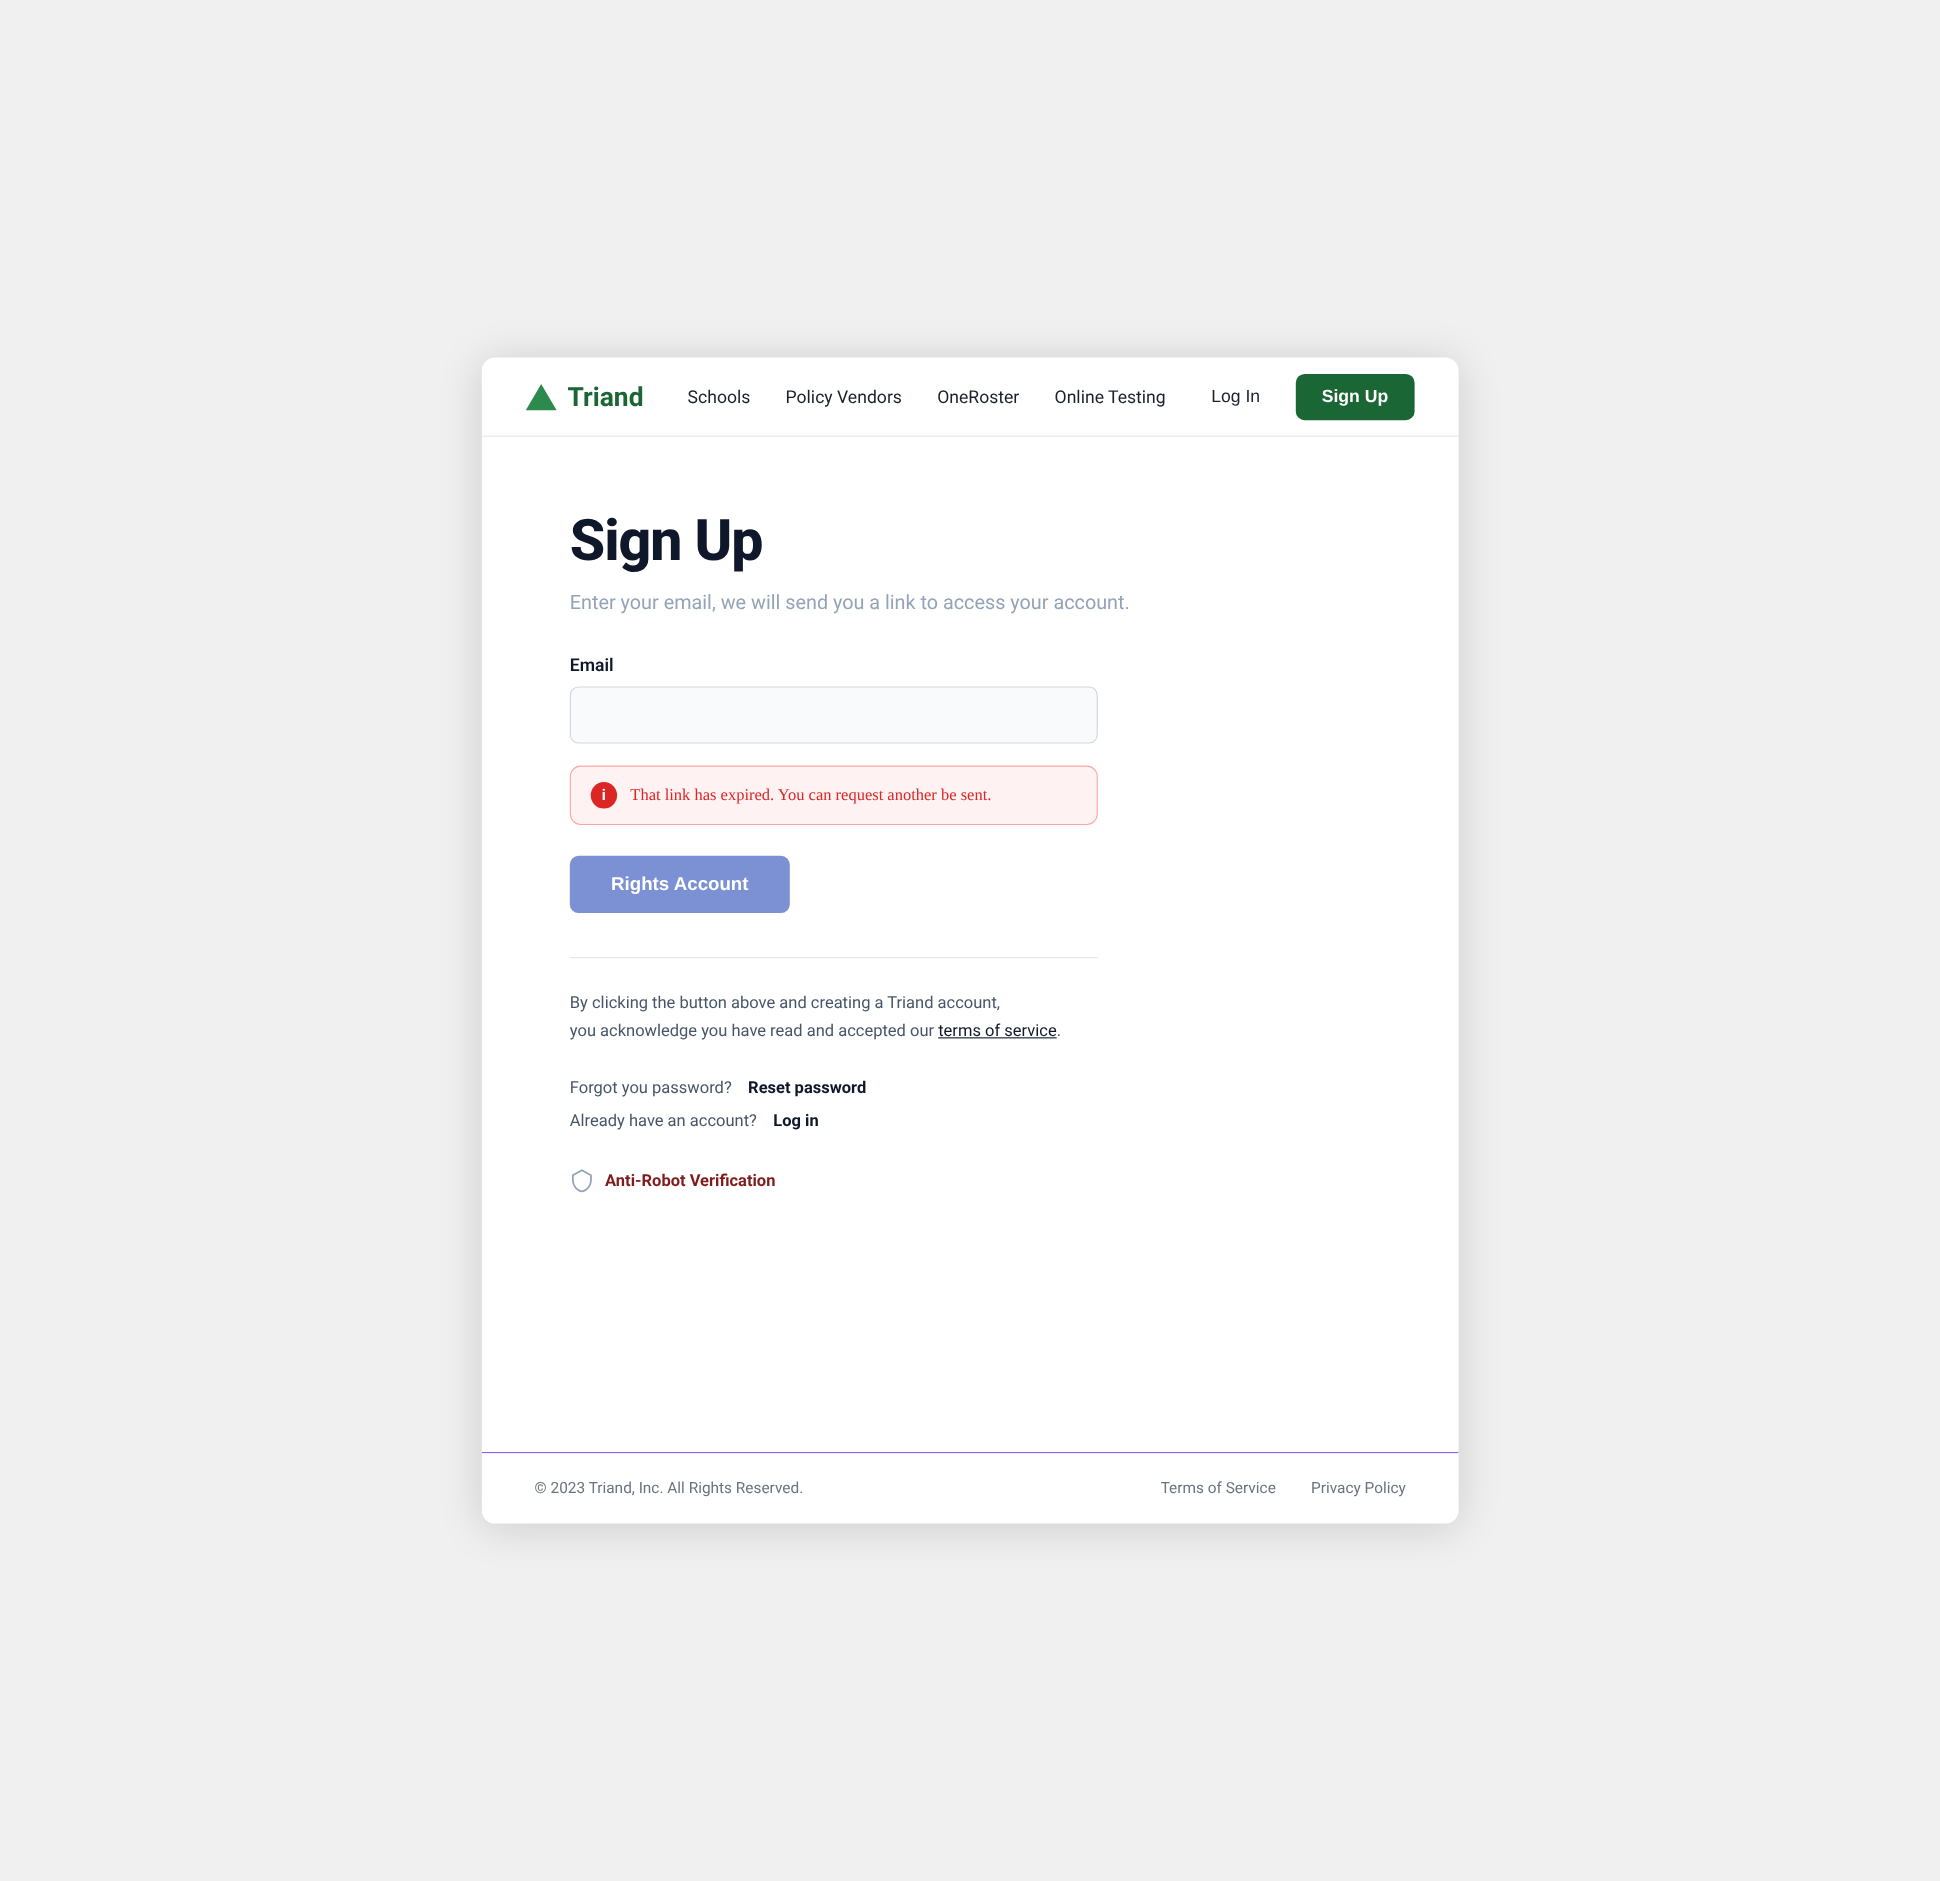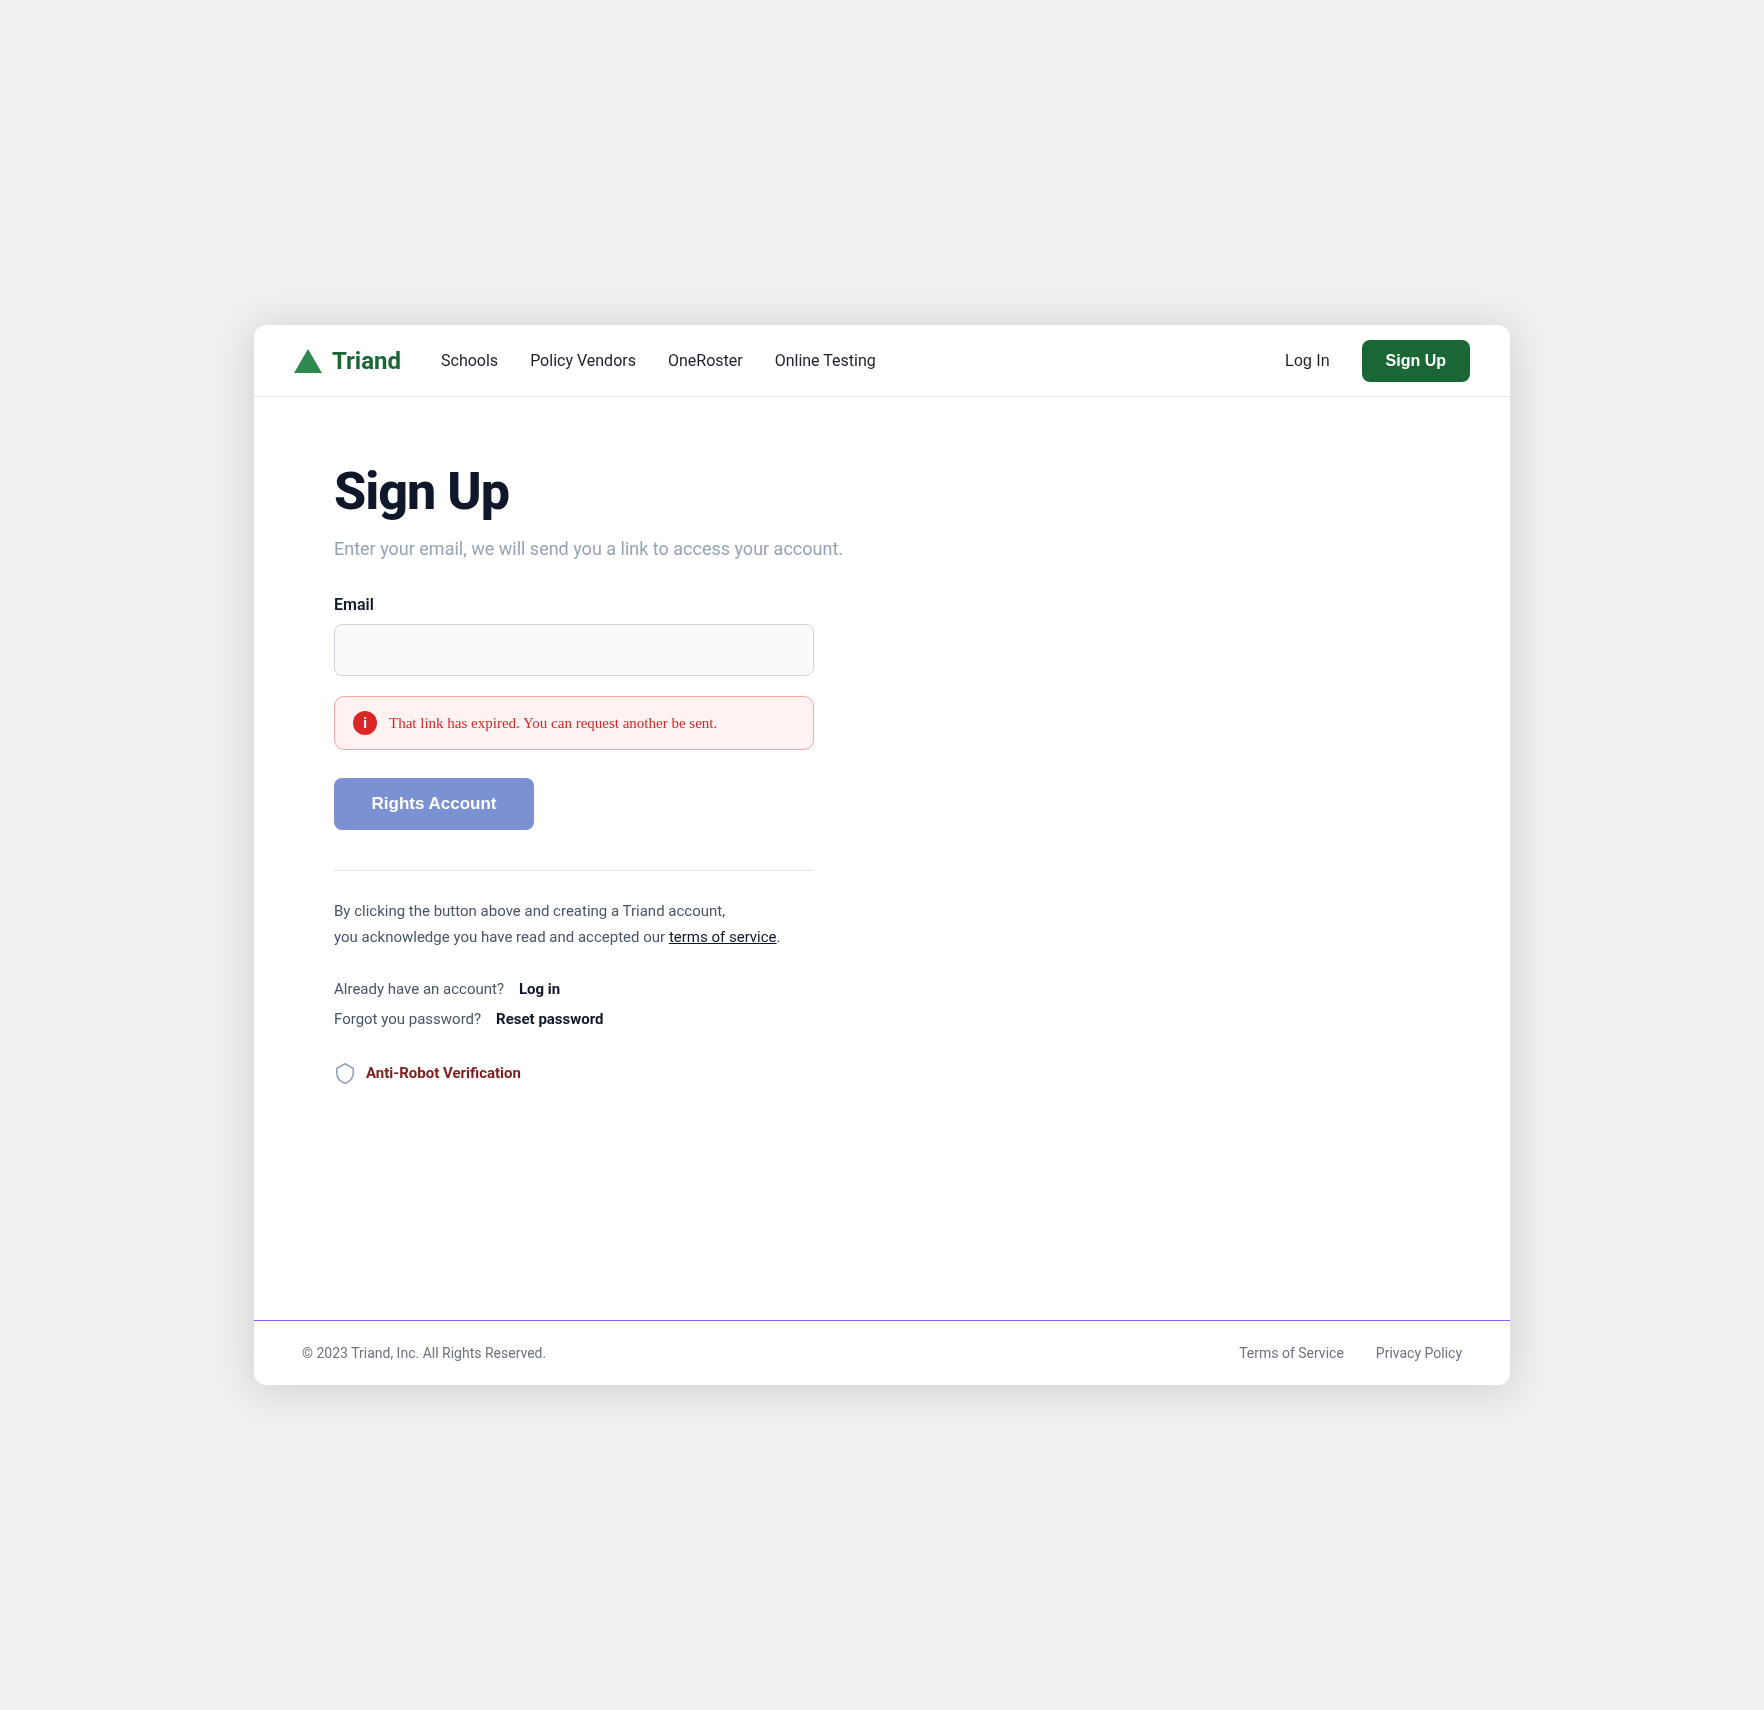--- a/index.html
+++ b/index.html
@@ -15,21 +15,21 @@
       justify-content: center;
       align-items: center;
       min-height: 100vh;
       padding: 20px;
     }
 
     .window {
       background: #ffffff;
       border-radius: 12px;
       box-shadow: 0 4px 40px rgba(0,0,0,0.15);
-      width: 1256px;
+      width: 888px;
       min-height: 1060px;
       display: flex;
       flex-direction: column;
       overflow: hidden;
     }
 
     
     .navbar {
       display: flex;
       align-items: center;
@@ -309,28 +309,28 @@
     <div class="divider"></div>
 
     <p class="terms-text">
       <span>By clicking the button above and creating a Triand account,</span><br>
       <span>you acknowledge you have read and accepted our</span>
       <a class="terms-link">terms of service</a><span>.</span>
     </p>
 
     <div class="account-links">
       <div>
+        <span>Forgot you password?</span>
+        &nbsp;&nbsp;
+        <a class="account-link-bold">Reset password</a>
+      </div>
+      <div>
         <span>Already have an account?</span>
         &nbsp;&nbsp;
         <a class="account-link-bold">Log in</a>
-      </div>
-      <div>
-        <span>Forgot you password?</span>
-        &nbsp;&nbsp;
-        <a class="account-link-bold">Reset password</a>
       </div>
     </div>
 
     <div class="anti-robot">
       <svg class="shield-icon" viewBox="0 0 24 24" fill="none" stroke="currentColor" stroke-width="1.8" stroke-linecap="round" stroke-linejoin="round">
         <path d="M12 2L3 7v5c0 5.25 3.75 10.15 9 11.25C17.25 22.15 21 17.25 21 12V7L12 2z"></path>
       </svg>
       <span>Anti-Robot Verification</span>
     </div>
 

